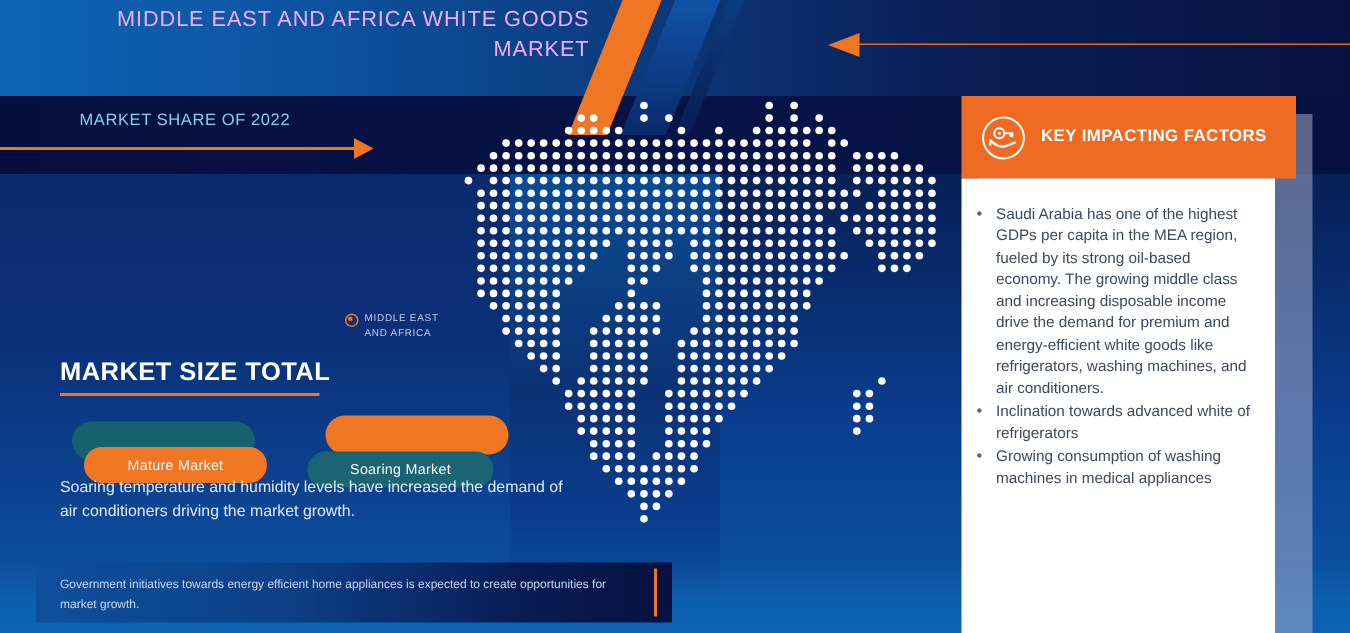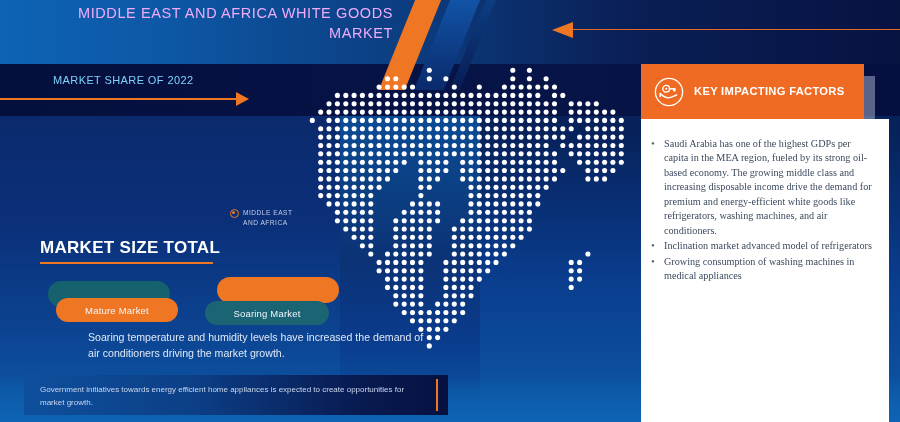--- a/index.html
+++ b/index.html
@@ -94,42 +94,42 @@
     color:#f2f6fc;font-size:9.5px;letter-spacing:.2px;white-space:nowrap;padding:0 6px;margin-top:20px;
   }
   .pw1{left:0;width:130px;}
   .pw1 .pill-back{left:0;top:5px;width:122px;background:#15616d;}
   .pw1 .pill-front{left:8px;top:2px;width:122px;background:#ef7622;}
   .pw2{left:147px;width:150px;}
   .pw2 .pill-back{left:22px;top:1px;width:122px;background:#ef7622;}
   .pw2 .pill-front{left:10px;top:5px;width:124px;background:#1b6474;}
 
   .mst-desc{
-    position:absolute;left:40px;top:329px;width:340px;color:#dfe8f7;
-    font-size:10.6px;line-height:1.55;margin-left:48px;
+    position:absolute;left:40px;top:317px;width:340px;color:#dfe8f7;
+    font-size:10.6px;line-height:1.55;
   }
 
   
   .bottom-bar{
     position:absolute;left:24px;top:375px;width:424px;height:40px;
     background:linear-gradient(90deg,#0e4f9d 0%,#0c3f86 40%,#081b52 78%,#061140 100%);
   }
   .bottom-text{
     position:absolute;left:40px;top:384px;width:380px;color:#c9d7ef;font-size:8px;line-height:1.6;
   }
   .bottom-accent{position:absolute;left:436px;top:379px;width:2px;height:32px;background:#ef7622;}
 
   
   .panel{position:absolute;left:641px;top:64px;width:223px;height:358px;}
   .panel-shadow{position:absolute;left:652px;top:76px;width:223px;height:346px;background:rgba(160,170,200,.55);}
   .panel-head{
     position:absolute;left:0;top:0;width:223px;height:55px;background:#ef6a22;
     display:flex;align-items:center;gap:9px;padding:12px 12px;
   }
-  .panel-body{position:absolute;left:0;top:55px;width:248px;height:303px;background:#ffffff;font-family:Liberation Serif, serif;}
+  .panel-body{position:absolute;left:0;top:55px;width:209px;height:303px;background:#ffffff;}
   .panel-title{color:#fff;font-size:11.2px;font-weight:700;letter-spacing:.3px;line-height:1.2;}
   .key-icon{flex:none;width:32px;height:32px;}
   .bullets{margin:0;padding:18px 14px 0 10px;list-style:none;}
   .bullets li{
     position:relative;padding-left:13px;color:#3c4a5e;font-size:10.2px;line-height:1.42;margin-bottom:1px;
   }
   .bullets li:before{
     content:"•";position:absolute;left:0;top:-1px;color:#5a6472;font-size:11px;
   }
 </style>
@@ -848,19 +848,19 @@
           <path d="M20.4 16 L27.5 16 L27.5 18.4 L25.8 18.4 L25.8 16.6" fill="none" stroke="#ffffff" stroke-width="1.7" stroke-linecap="round" stroke-linejoin="round"></path>
           <path d="M9 22 L12.5 24.8 C15.5 27.2 19.5 27.8 23 26.4 L29.5 23.8" fill="none" stroke="#ffffff" stroke-width="1.9" stroke-linecap="round" stroke-linejoin="round"></path>
           <path d="M9 22 L9 25.6" fill="none" stroke="#ffffff" stroke-width="1.9" stroke-linecap="round"></path>
         </svg>
       </span>
       <span class="panel-title">KEY IMPACTING FACTORS</span>
     </div>
     <div class="panel-body">
       <ul class="bullets">
         <li>Saudi Arabia has one of the highest GDPs per capita in the MEA region, fueled by its strong oil-based economy. The growing middle class and increasing disposable income drive the demand for premium and energy-efficient white goods like refrigerators, washing machines, and air conditioners.</li>
-        <li>Inclination market advanced model of refrigerators</li>
+        <li>Inclination towards advanced white of refrigerators</li>
         <li>Growing consumption of washing machines in medical appliances</li>
       </ul>
     </div>
   </div>
 
 </div>
 
 </body></html>

